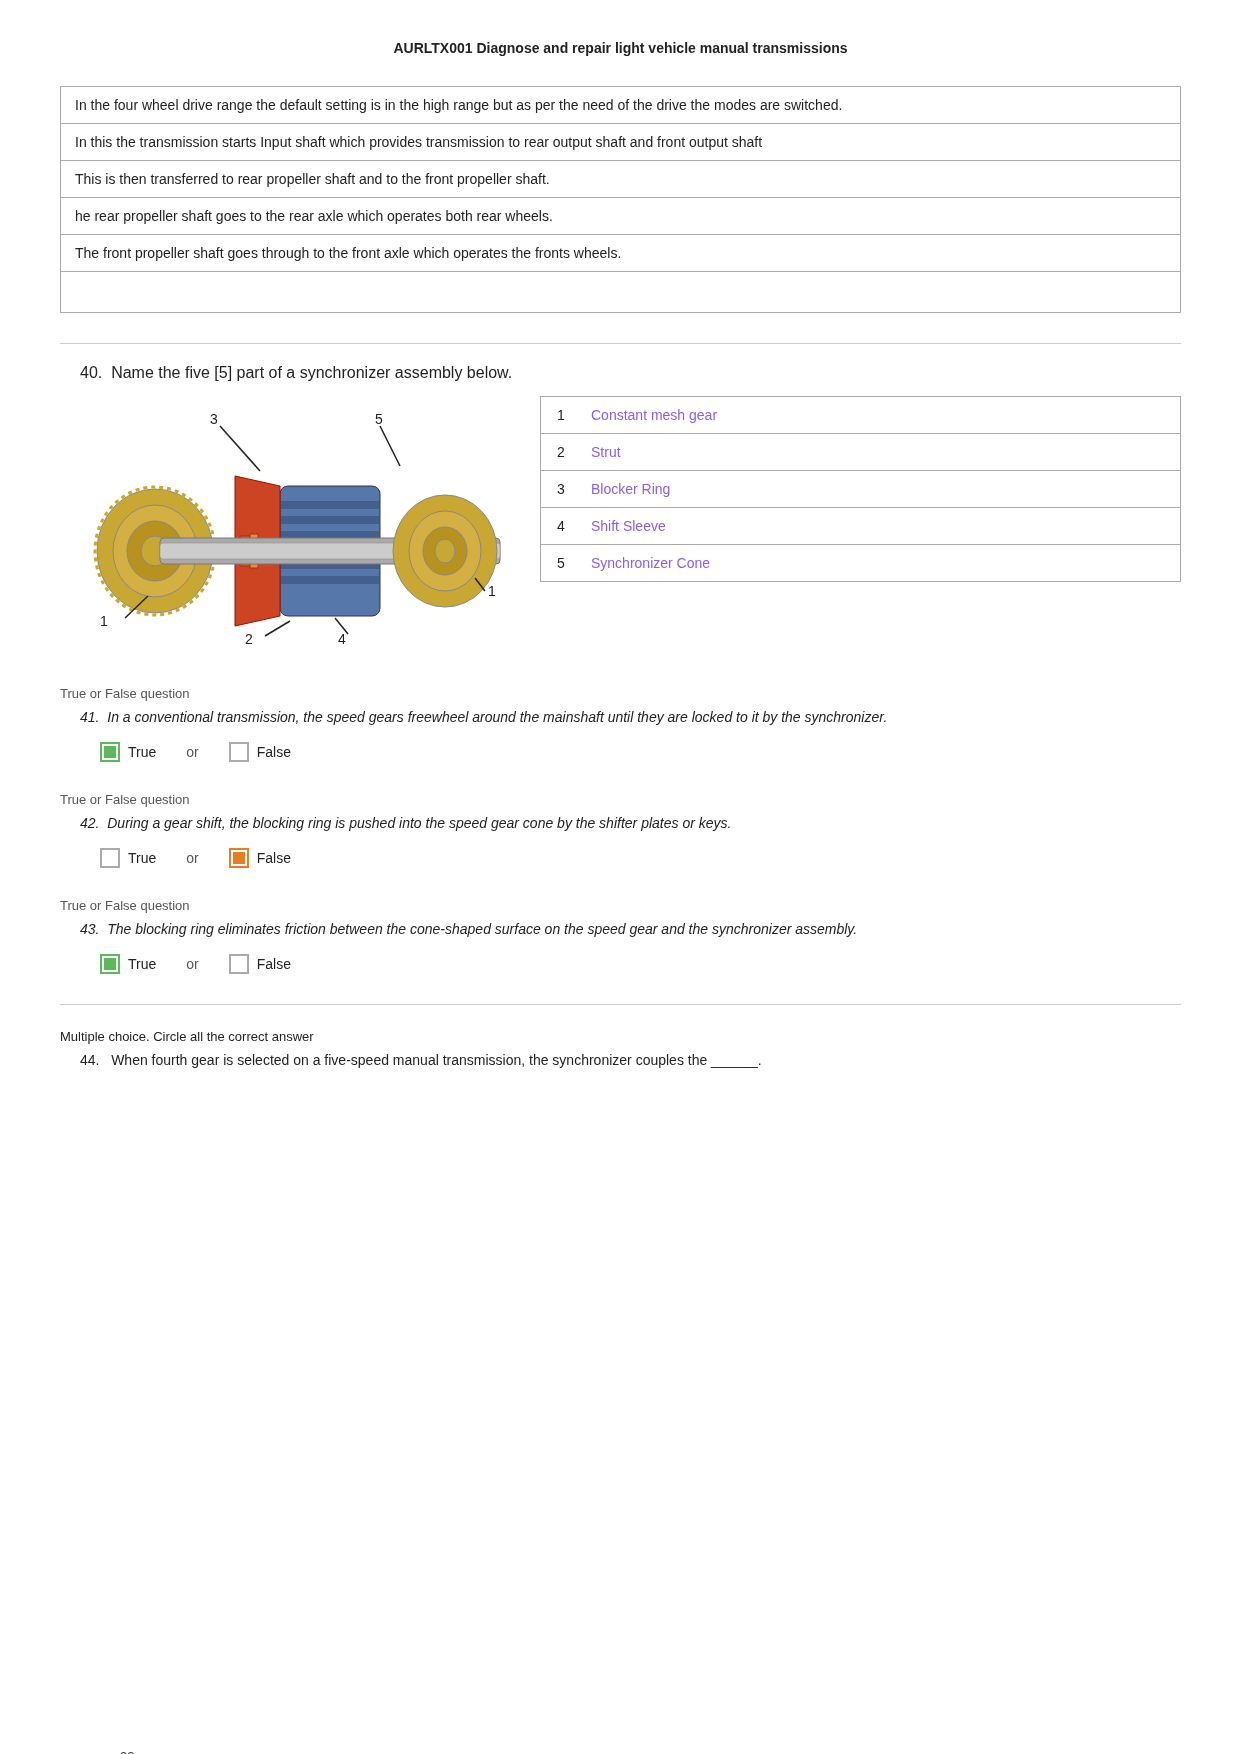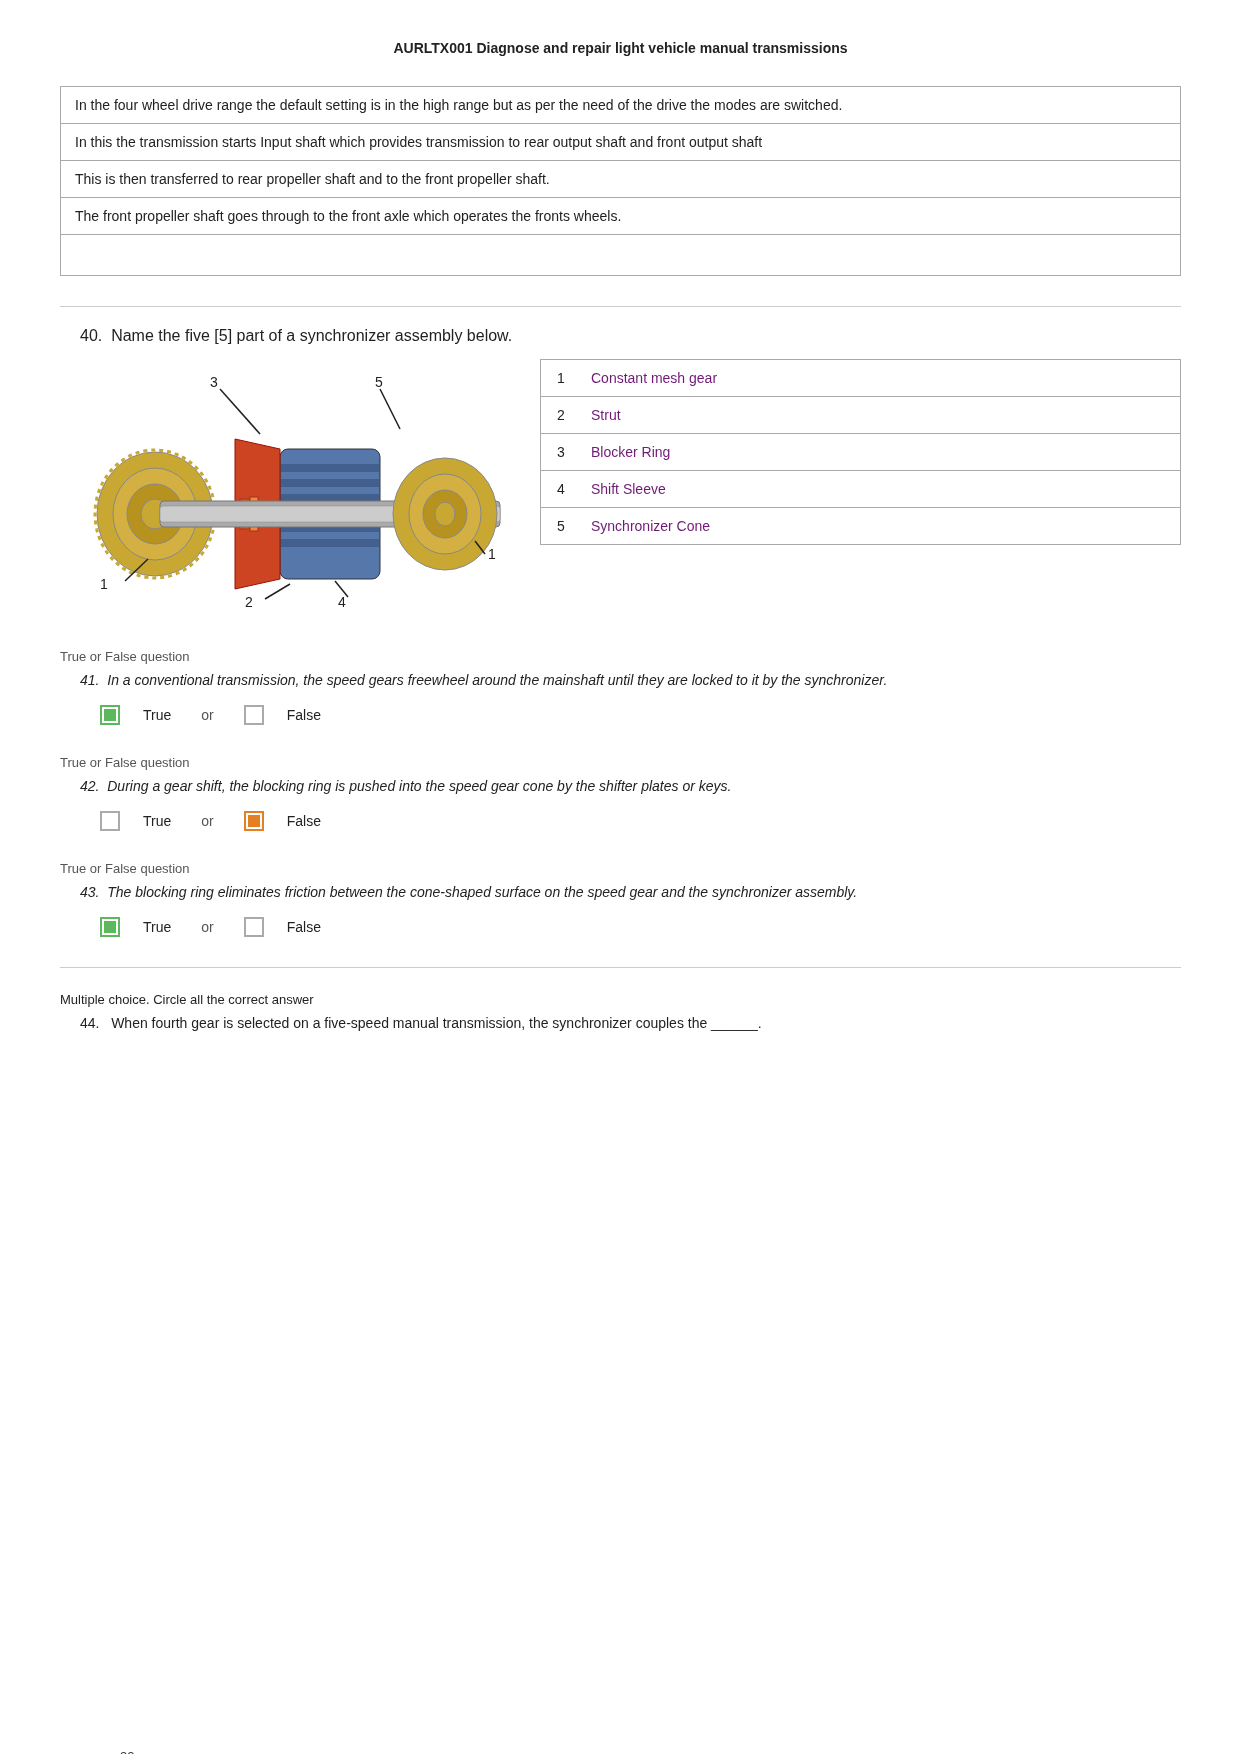--- a/index.html
+++ b/index.html
@@ -85,38 +85,38 @@
     }
     .q40-answer-row:last-child {
       border-bottom: none;
     }
     .ans-num {
       font-size: 14px;
       min-width: 18px;
       color: #222;
     }
     .ans-text {
-      color: #701a75;
+      color: #8b5cf6;
       font-size: 14px;
     }
     .true-false-block {
       margin-bottom: 30px;
     }
     .tf-options {
       display: flex;
       align-items: center;
       gap: 30px;
       margin-left: 40px;
       margin-top: 10px;
       margin-bottom: 10px;
     }
     .tf-option {
       display: flex;
       align-items: center;
-      gap: 23px;
+      gap: 8px;
       font-size: 14px;
     }
     .checkbox-sq {
       width: 20px;
       height: 20px;
       border: 2px solid #aaa;
       display: inline-flex;
       align-items: center;
       justify-content: center;
       flex-shrink: 0;
@@ -191,20 +191,23 @@
     <div class="info-box">
       <span>In the four wheel drive range the default setting is in the high range but as per the need of the drive the modes are switched.</span>
     </div>
     <div class="info-box">
       <span>In this the transmission starts Input shaft which provides transmission to rear output shaft and front output shaft</span>
     </div>
     <div class="info-box">
       <span>This is then transferred to rear propeller shaft and to the front propeller shaft.</span>
     </div>
     <div class="info-box">
+      <span>he rear propeller shaft goes to the rear axle which operates both rear wheels.</span>
+    </div>
+    <div class="info-box">
       <span>The front propeller shaft goes through to the front axle which operates the fronts wheels.</span>
     </div>
     <div class="info-box" style="height:40px;"></div>
   </div>
 
   <hr class="section-divider">
 
   <div class="question-40">
     <div class="q40-question-text">
       <span>40.</span>&nbsp;&nbsp;<span>Name the five [5] part of a synchronizer assembly below.</span>

